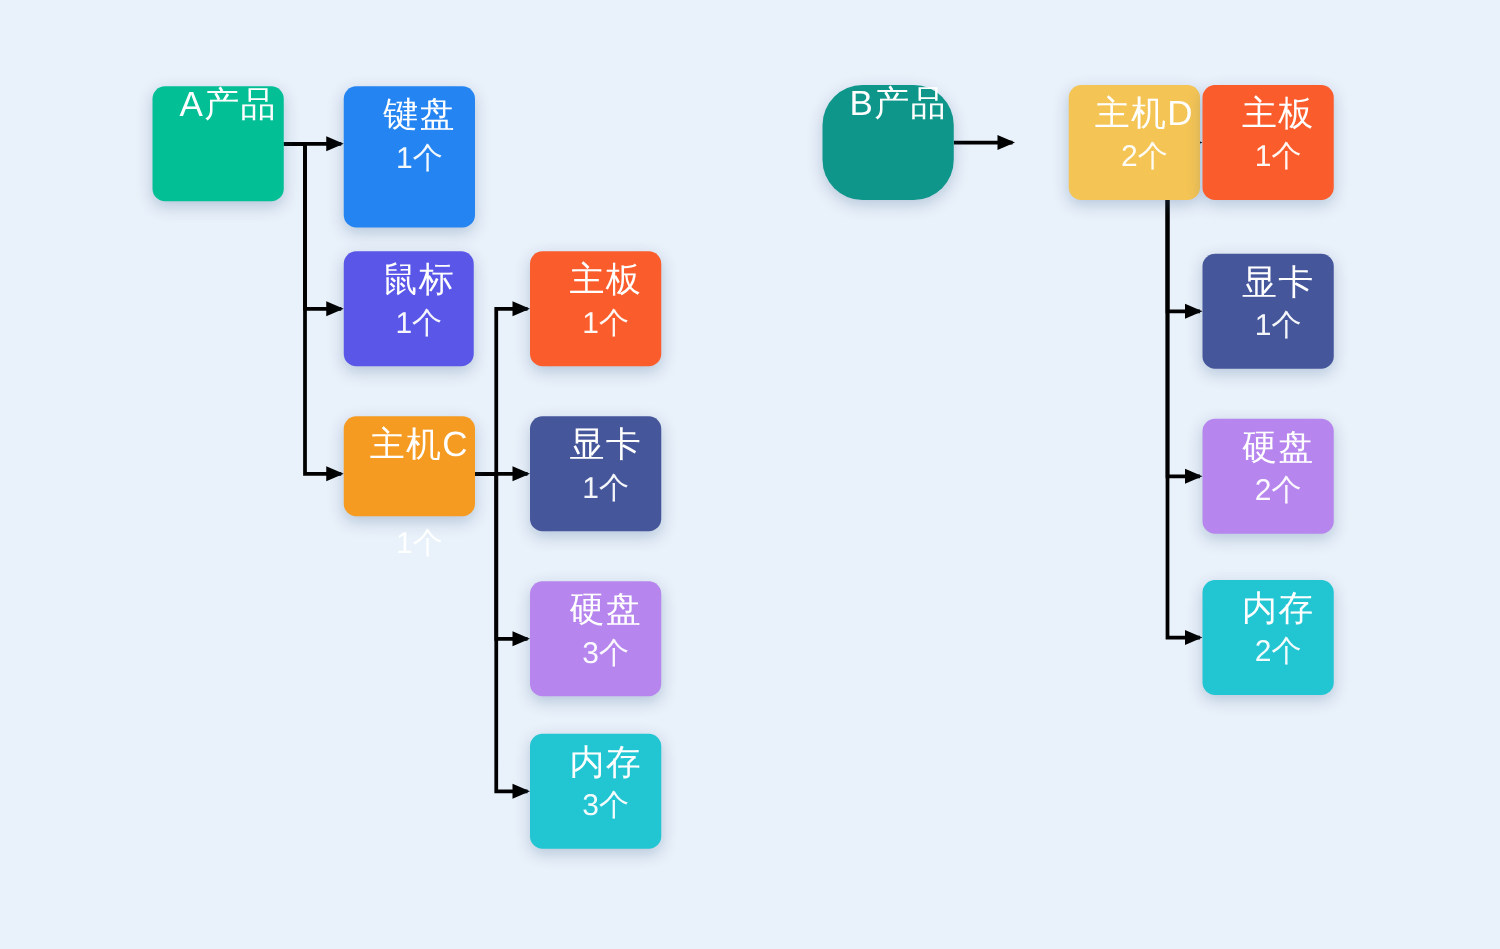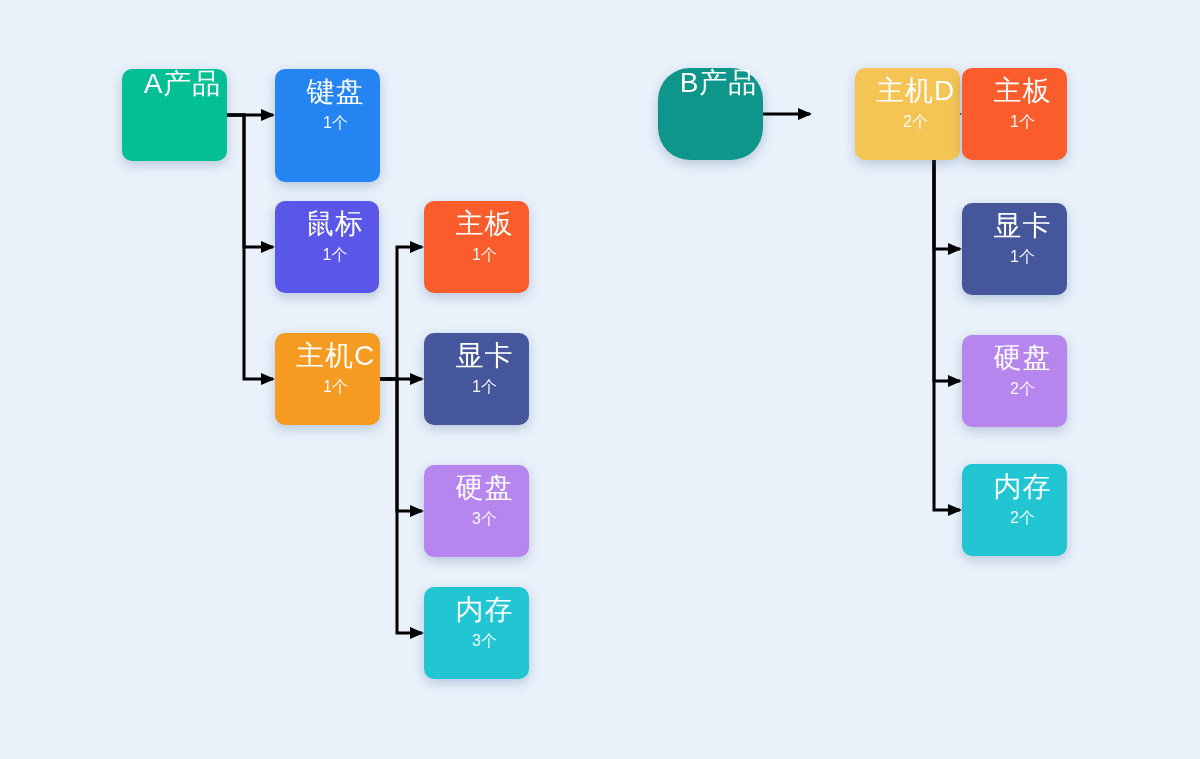--- a/index.html
+++ b/index.html
@@ -34,21 +34,21 @@
     padding-left: 16px;
   }
   .node-label {
     font-size: 28px;
     font-weight: 500;
     line-height: 1.1;
     letter-spacing: 1px;
     white-space: nowrap;
   }
   .node-qty {
-    font-size: 16px;
+    font-size: 24px;
     line-height: 1;
     margin-top: 7px;
     color: rgba(255, 255, 255, 0.95);
     white-space: nowrap;
   }
   .edge {
     fill: none;
     stroke-linejoin: miter;
     stroke-linecap: butt;
   }
@@ -83,21 +83,21 @@
         <div class="node-label">A产品</div>
       </div>
       <div class="node" style="left: 275px; top: 69px; width: 105px; height: 113px; background: rgb(36, 132, 242); padding-top: 8px;">
         <div class="node-label">键盘</div>
         <div class="node-qty">1个</div>
       </div>
       <div class="node" style="left: 275px; top: 201px; width: 104px; height: 92px; background: rgb(90, 87, 232); padding-top: 8px;">
         <div class="node-label">鼠标</div>
         <div class="node-qty">1个</div>
       </div>
-      <div class="node" style="left: 275px; top: 333px; width: 105px; height: 92px; background: rgb(245, 155, 34); padding-top: 8px;">
+      <div class="node" style="left: 275px; top: 333px; width: 105px; height: 80px; background: rgb(245, 155, 34); padding-top: 8px; gap: 44px;">
         <div class="node-label">主机C</div>
         <div class="node-qty">1个</div>
       </div>
       <div class="node" style="left: 424px; top: 201px; width: 105px; height: 92px; background: rgb(251, 92, 44); padding-top: 8px;">
         <div class="node-label">主板</div>
         <div class="node-qty">1个</div>
       </div>
       <div class="node" style="left: 424px; top: 333px; width: 105px; height: 92px; background: rgb(69, 86, 155); padding-top: 8px;">
         <div class="node-label">显卡</div>
         <div class="node-qty">1个</div>

